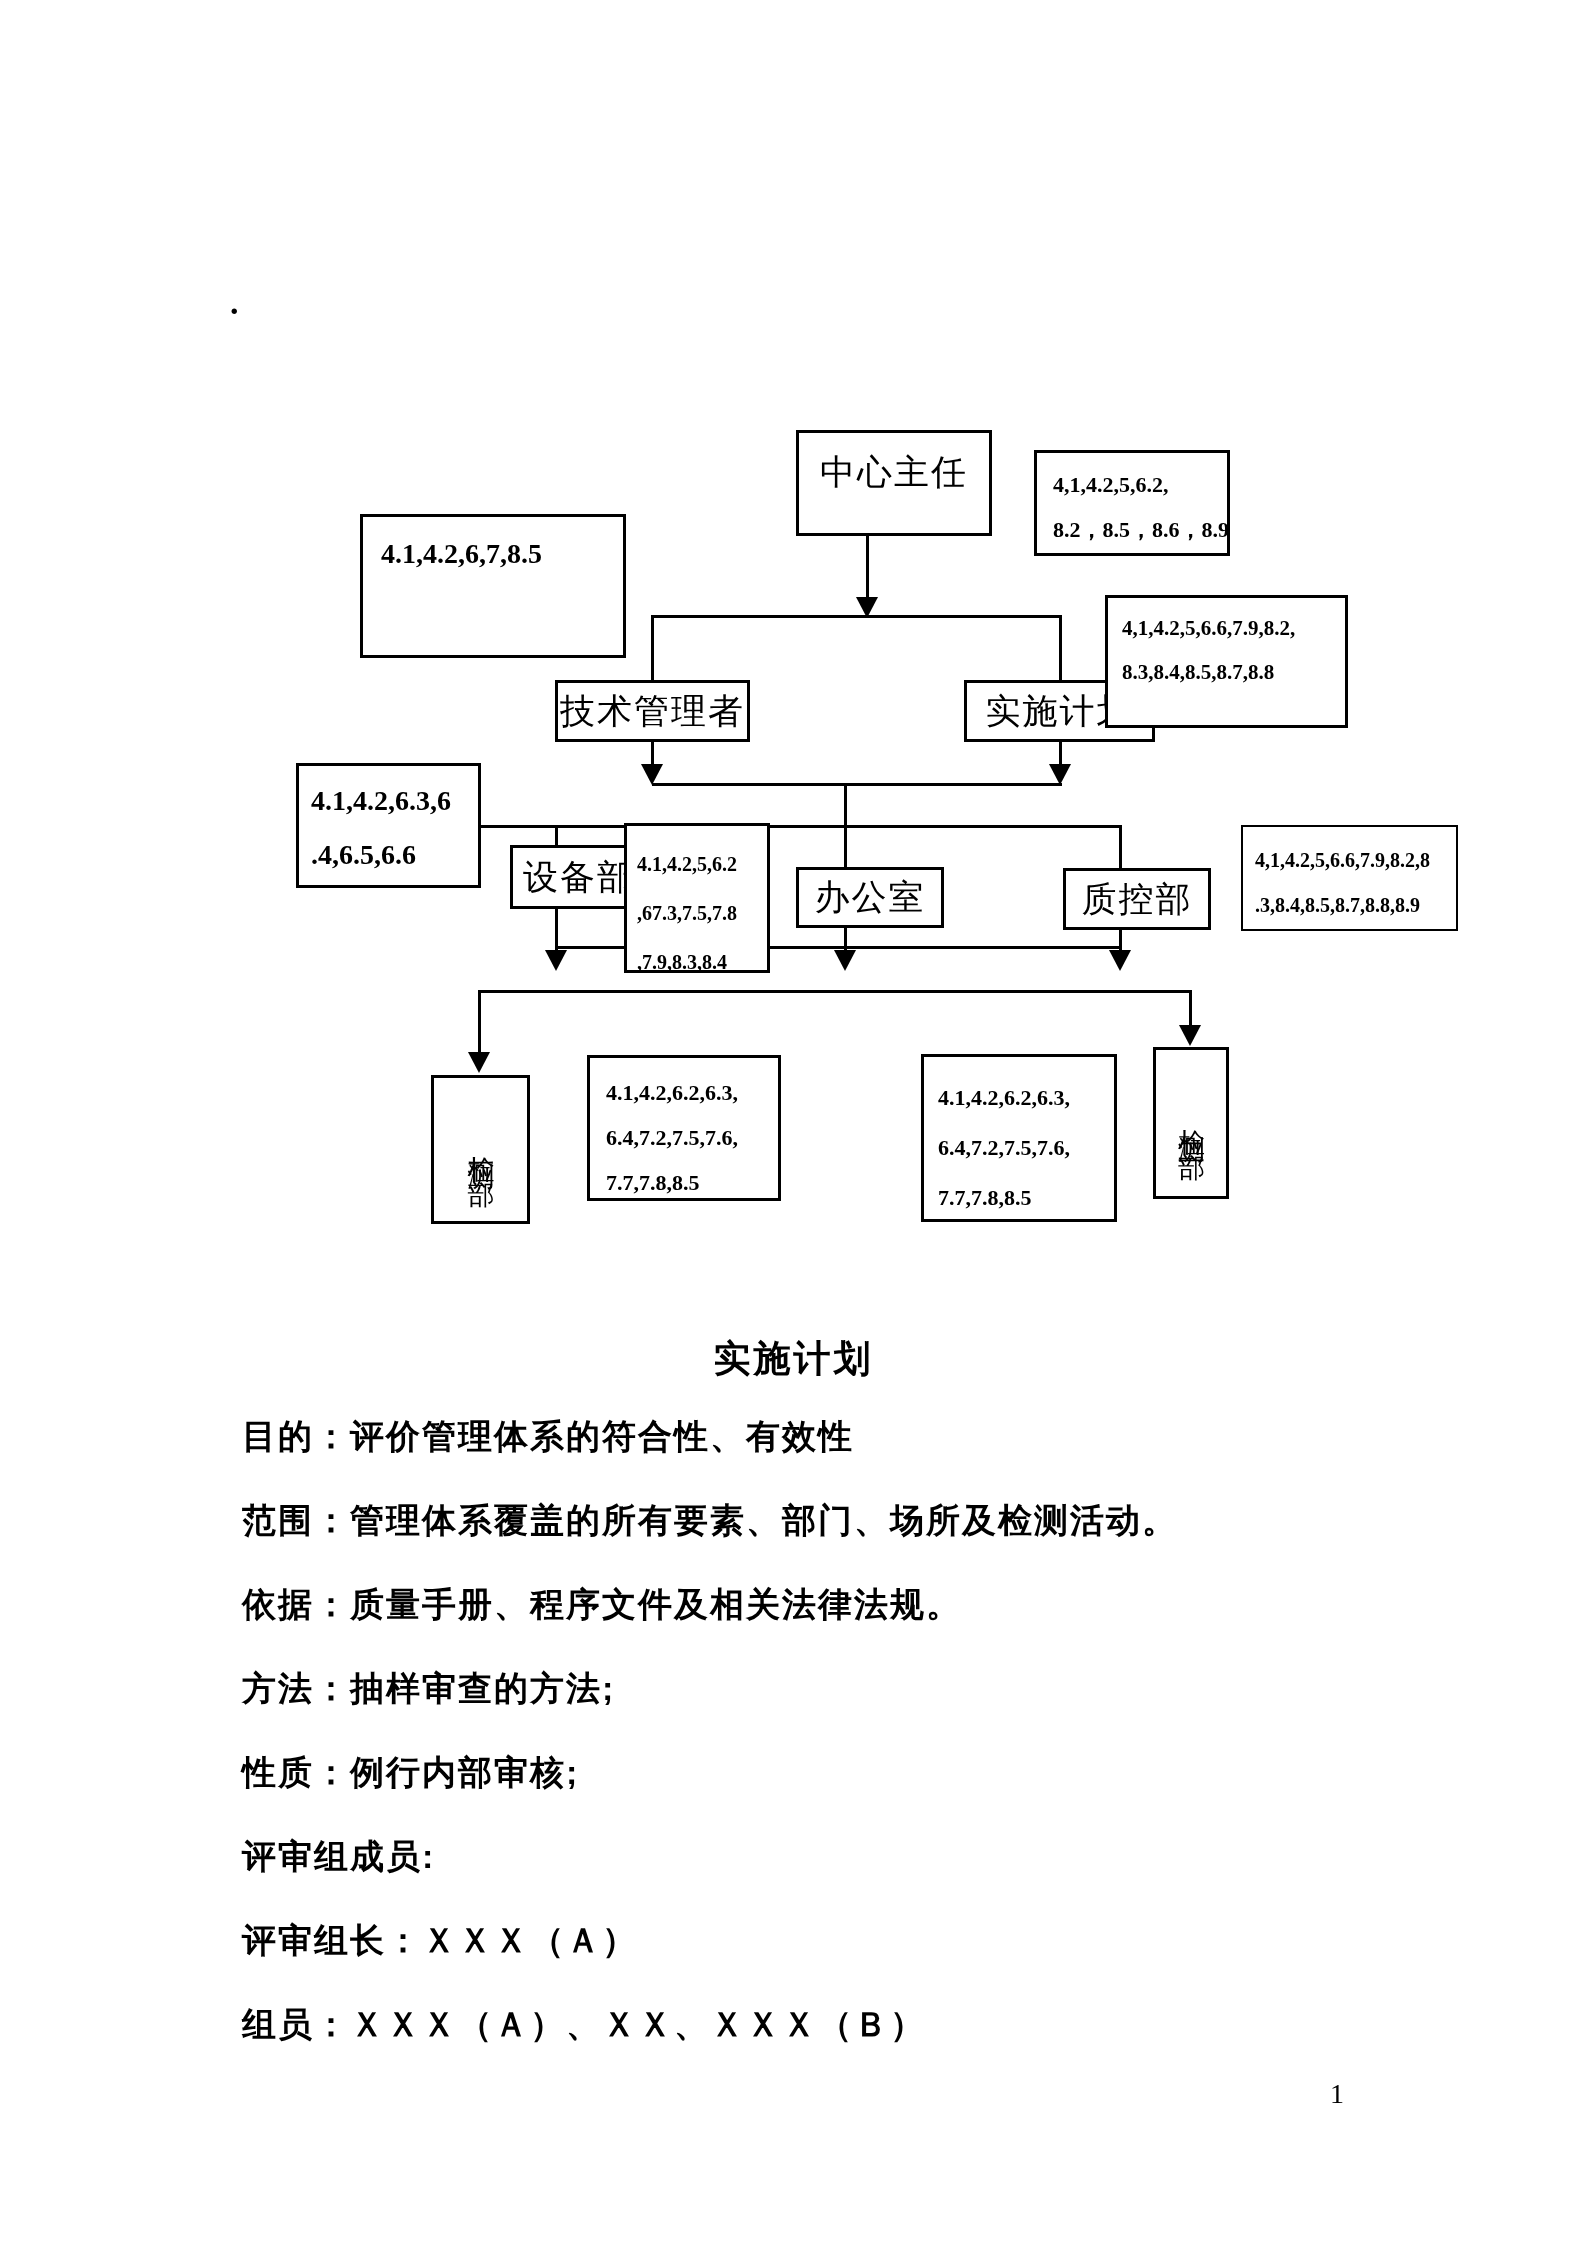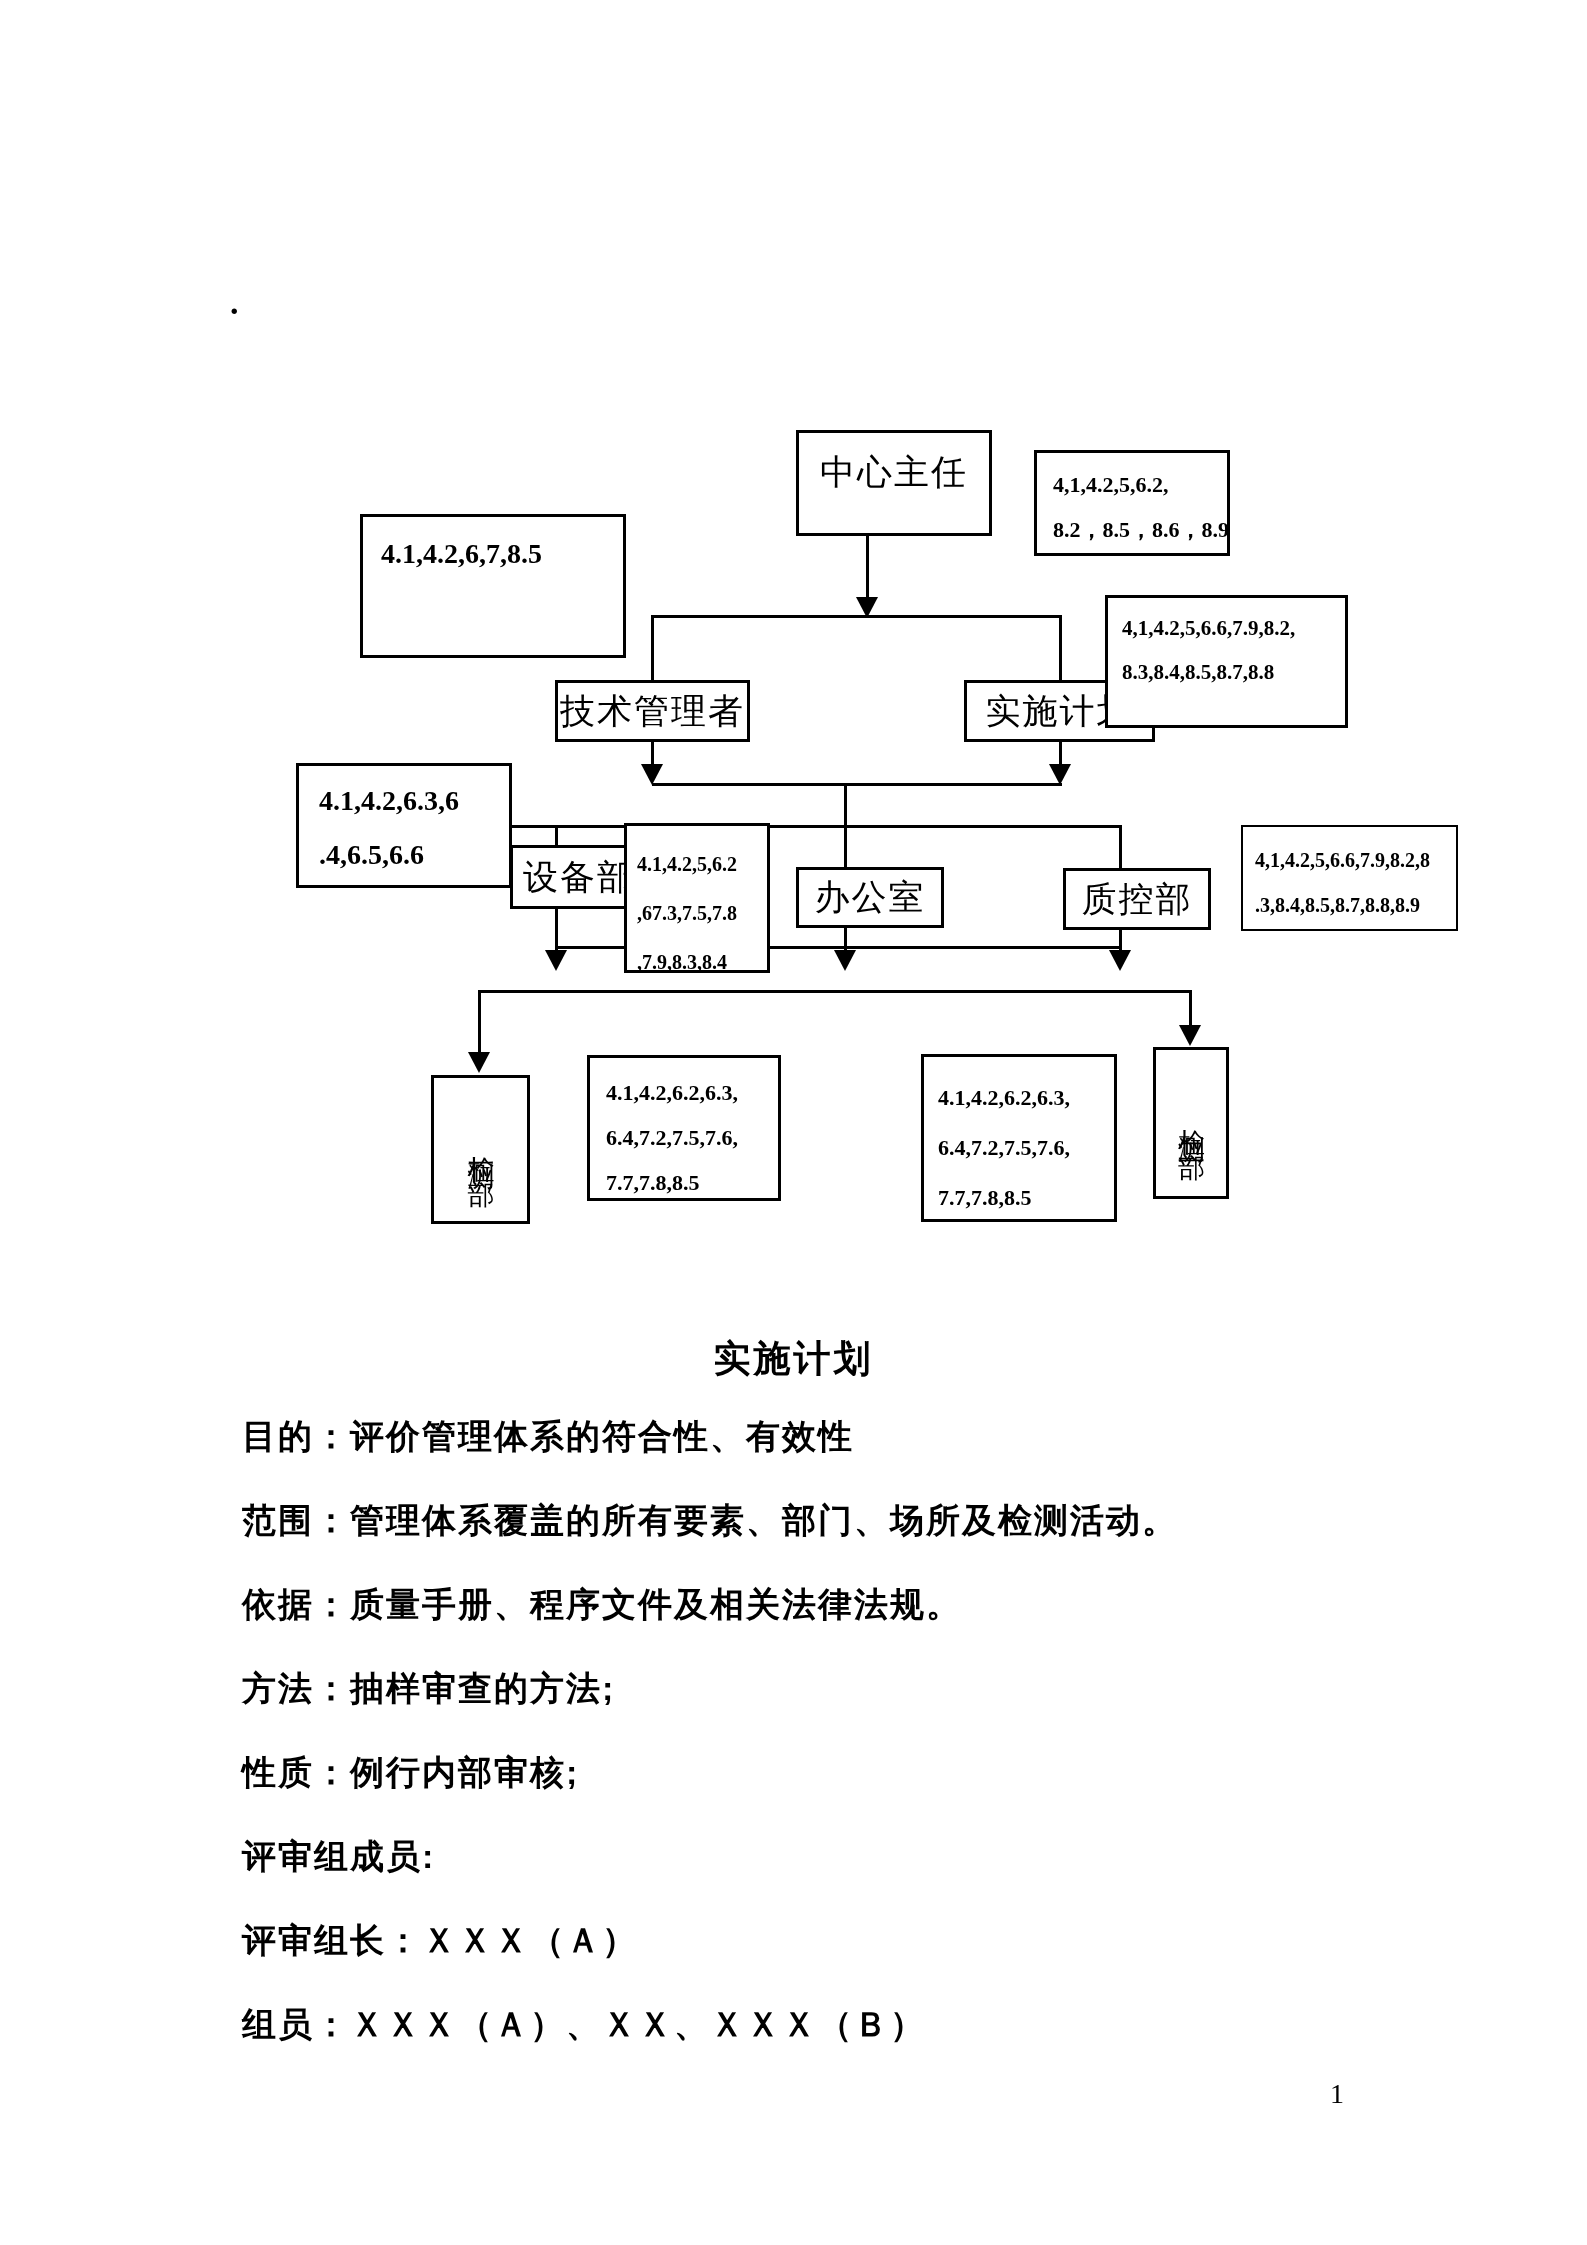--- a/index.html
+++ b/index.html
@@ -67,21 +67,21 @@
     font-size: 27px;
     letter-spacing: 8px;
     line-height: 1;
   }
   .z3 { z-index: 3; }
   .z4 { z-index: 4; }
   
   #b-nums1    { left:1034px; top:450px;  width:196px; height:106px; font-size:22px; line-height:45px; padding:9px 0 0 16px; }
   #b-left1    { left:360px;  top:514px;  width:266px; height:144px; font-size:28px; padding:21px 0 0 18px; }
   #b-nums2    { left:1105px; top:595px;  width:243px; height:133px; font-size:21px; line-height:44px; padding:8px 0 0 14px; }
-  #b-left2    { left:296px;  top:763px;  width:216px; height:125px; font-size:28px; line-height:54px; padding:8px 0 0 20px; }
+  #b-left2    { left:296px;  top:763px;  width:185px; height:125px; font-size:28px; line-height:54px; padding:8px 0 0 12px; }
   #b-nums3    { left:624px;  top:823px;  width:146px; height:150px; font-size:20px; line-height:49px; padding:14px 0 0 10px; }
   #b-nums4    { left:1209px; top:825px;  width:217px; height:106px; font-size:20px; line-height:45px; padding:11px 0 0 12px; border-width:2px;margin-left:32px; }
   #b-nums5    { left:587px;  top:1055px; width:194px; height:146px; font-size:22px; line-height:45px; padding:12px 0 0 16px; }
   #b-nums6    { left:921px;  top:1054px; width:196px; height:168px; font-size:22px; line-height:50px; padding:16px 0 0 14px; }
   #b-center   { left:772px;  top:430px;  width:196px; height:106px; align-items:flex-start; padding-top:16px; }
   #b-tech     { left:531px;  top:680px;  width:195px; height:62px; }
   #b-qual     { left:940px;  top:680px;  width:191px; height:62px; }
   #b-equip    { left:486px;  top:845px;  width:137px; height:64px; }
   #b-office   { left:772px;  top:867px;  width:148px; height:61px; }
   #b-qc       { left:1039px; top:868px;  width:148px; height:62px; }

